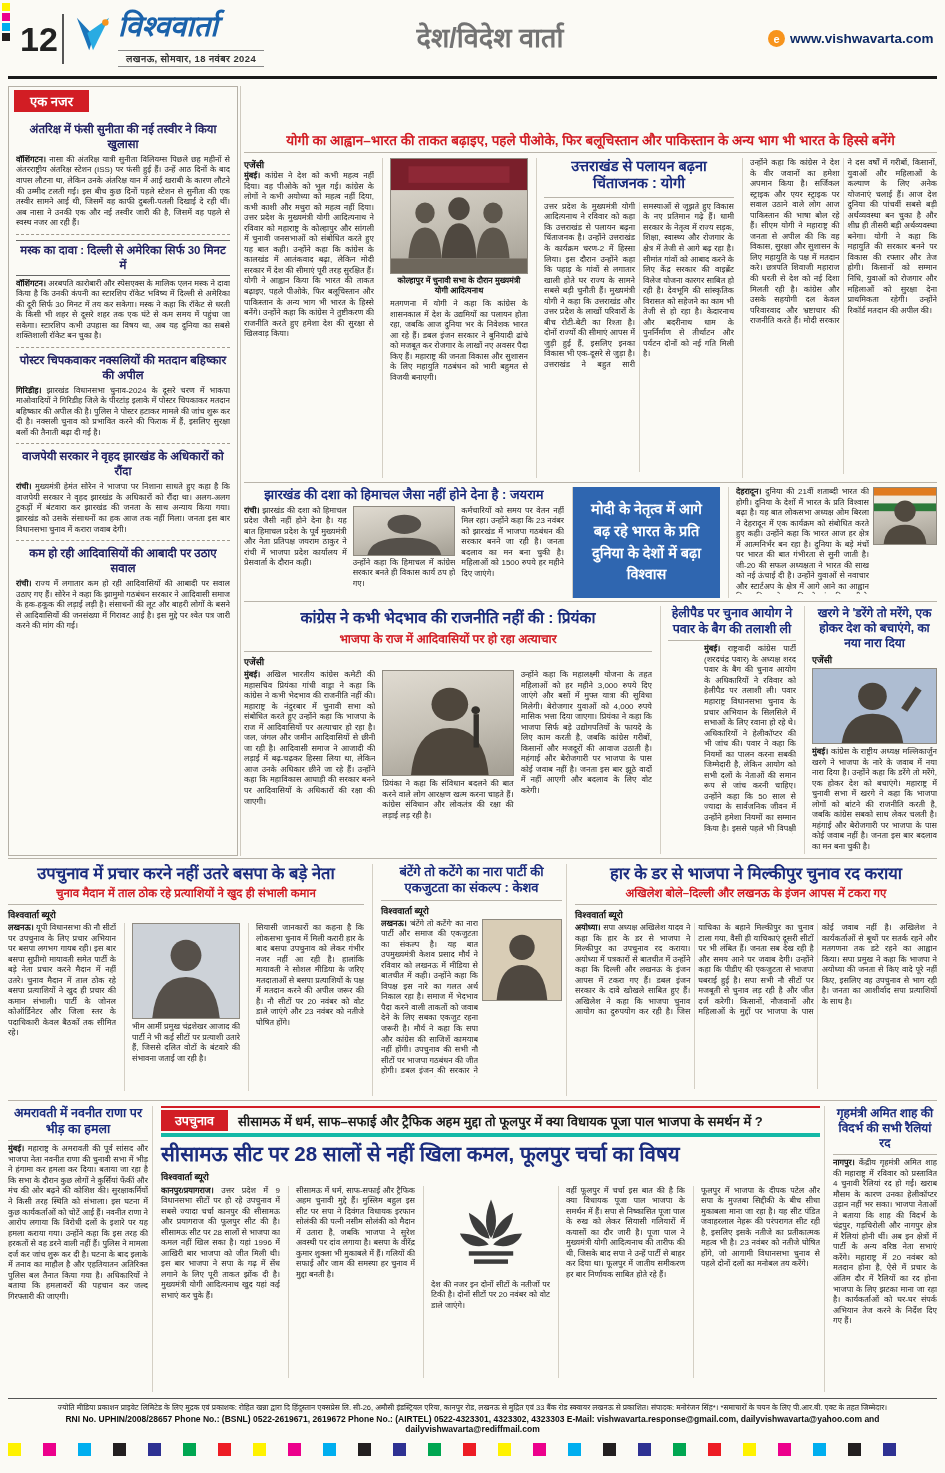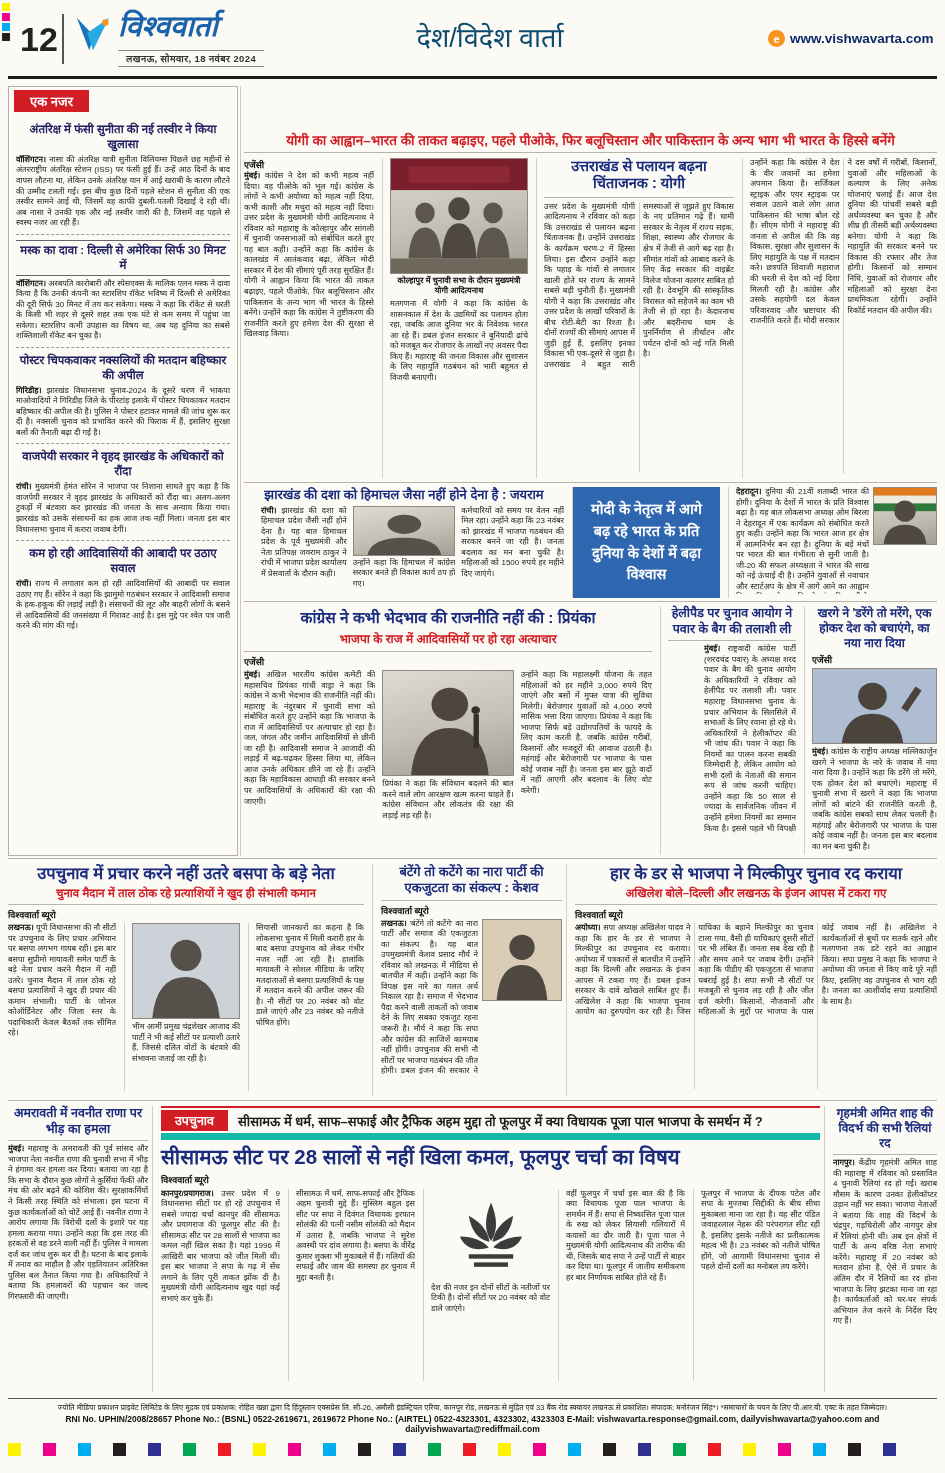--- a/index.html
+++ b/index.html
@@ -25,35 +25,35 @@
   .photo svg{position:absolute;inset:0;width:100%;height:100%;}
   .cap{font-size:8px;font-weight:bold;text-align:center;line-height:1.25;margin-top:2px;color:#111;}
   .mc2{columns:2;column-gap:8px;column-rule:1px solid #d4cfc4;height:100%;}
   .mc3{columns:3;column-gap:8px;column-rule:1px solid #d4cfc4;height:100%;}
   
   .pageno{font-size:34px;font-weight:bold;color:#222;border-right:2px solid #555;
           width:48px;height:50px;line-height:50px;text-align:center;}
   .masthead{font-size:29px;font-weight:bold;font-style:italic;color:#1a62ab;line-height:1;}
   .edition{font-size:9.5px;font-weight:bold;color:#333;border-top:1px solid #888;border-bottom:1px solid #888;
            padding:1px 8px;letter-spacing:.4px;display:inline-block;}
-  .sectiontitle{font-size:27px;font-weight:normal;color:#0c4a6e;text-align:center;}
+  .sectiontitle{font-size:27px;font-weight:bold;color:#737373;text-align:center;}
   .webbadge{width:17px;height:17px;border-radius:50%;background:#f7941d;color:#fff;font-size:11px;
             font-weight:bold;display:flex;align-items:center;justify-content:center;}
   .website{font-size:13.5px;font-weight:bold;color:#0e2a66;}
   
   .eknazar{border:1px solid #b5b0a6;background:#fbfaf5;}
   .eknazar-tab{position:absolute;top:3px;left:5px;background:#d21d24;color:#fff;font-size:13px;
                font-weight:bold;padding:2px 16px;}
   .brieflist{padding:30px 7px 4px 7px;height:100%;overflow:hidden;}
   .brief{border-bottom:1px dashed #a09a8e;padding:5px 0;}
   .brief:last-child{border-bottom:none;}
   .brief-h{font-size:11.5px;font-weight:bold;color:#232363;text-align:center;line-height:1.3;margin-bottom:3px;}
   .brief-h.ruled{border-top:1px solid #666;border-bottom:1px solid #666;padding:2px 0;}
   
-  .strip{display:flex;align-items:center;gap:10px;border-top:2px solid #d21d24;border-bottom:7px solid #14b8a6;padding:2px 0;}
+  .strip{display:flex;align-items:center;gap:10px;border-top:2px solid #d21d24;border-bottom:4px solid #14b8a6;padding:2px 0;}
   .strip-tag{background:#d21d24;color:#fff;font-weight:bold;font-size:12.5px;padding:2px 14px;flex:none;}
   .strip-text{font-size:13px;font-weight:bold;color:#1c1c1c;}
   .bluebox{background:#2f66b0;color:#fff;display:flex;align-items:center;justify-content:center;
            text-align:center;font-weight:bold;font-size:14.5px;line-height:1.5;padding:8px;}
   .vl{border-left:1px solid #d4cfc4;padding-left:8px;}
   .reg-sq{width:8px;height:8px;margin-bottom:2px;}
   .cal-bar{display:flex;gap:22px;align-items:center;}
   .cal-sq{width:13px;height:13px;flex:none;}
   .float-r{float:right;margin:0 0 3px 4px;}
 </style>
@@ -175,21 +175,21 @@
   </div>
 
   <div class="abs hair" style="left:244px;top:482px;width:693px;"></div>
 
   <div class="abs cols colrule" style="left:244px;top:487px;width:693px;height:111px;">
 
     <div style="flex:0 0 320px;">
       <div class="h-navy center" style="font-size:13px;line-height:1.2;">झारखंड की दशा को हिमाचल जैसा नहीं होने देना है : जयराम</div>
       <div class="cols" style="margin-top:3px;height:84px;gap:6px;">
         <div style="flex:1;">
-            <p class="bodytext" style="height:84px;margin-left:17px;"><b class="dateline">रांची।</b>
+            <p class="bodytext" style="height:84px;"><b class="dateline">रांची।</b>
           <span>झारखंड की दशा को हिमाचल प्रदेश जैसी नहीं होने देना है। यह बात हिमाचल प्रदेश के पूर्व मुख्यमंत्री और नेता प्रतिपक्ष जयराम ठाकुर ने रांची में भाजपा प्रदेश कार्यालय में प्रेसवार्ता के दौरान कही।</span></p>
           </div>
         <div style="flex:1;">
           <div class="photo" style="width:100%;height:50px;">
             <svg viewBox="0 0 60 50" preserveAspectRatio="none">
                 <circle cx="30" cy="18" r="10" fill="#55504a"></circle>
                 <path d="M8 50 Q10 32 30 32 Q50 32 52 50 Z" fill="#55504a"></path>
               </svg>
           </div>
           <p class="bodytext" style="height:30px;margin-top:2px;">उन्होंने कहा कि हिमाचल में कांग्रेस सरकार बनते ही विकास कार्य ठप हो गए।</p>

